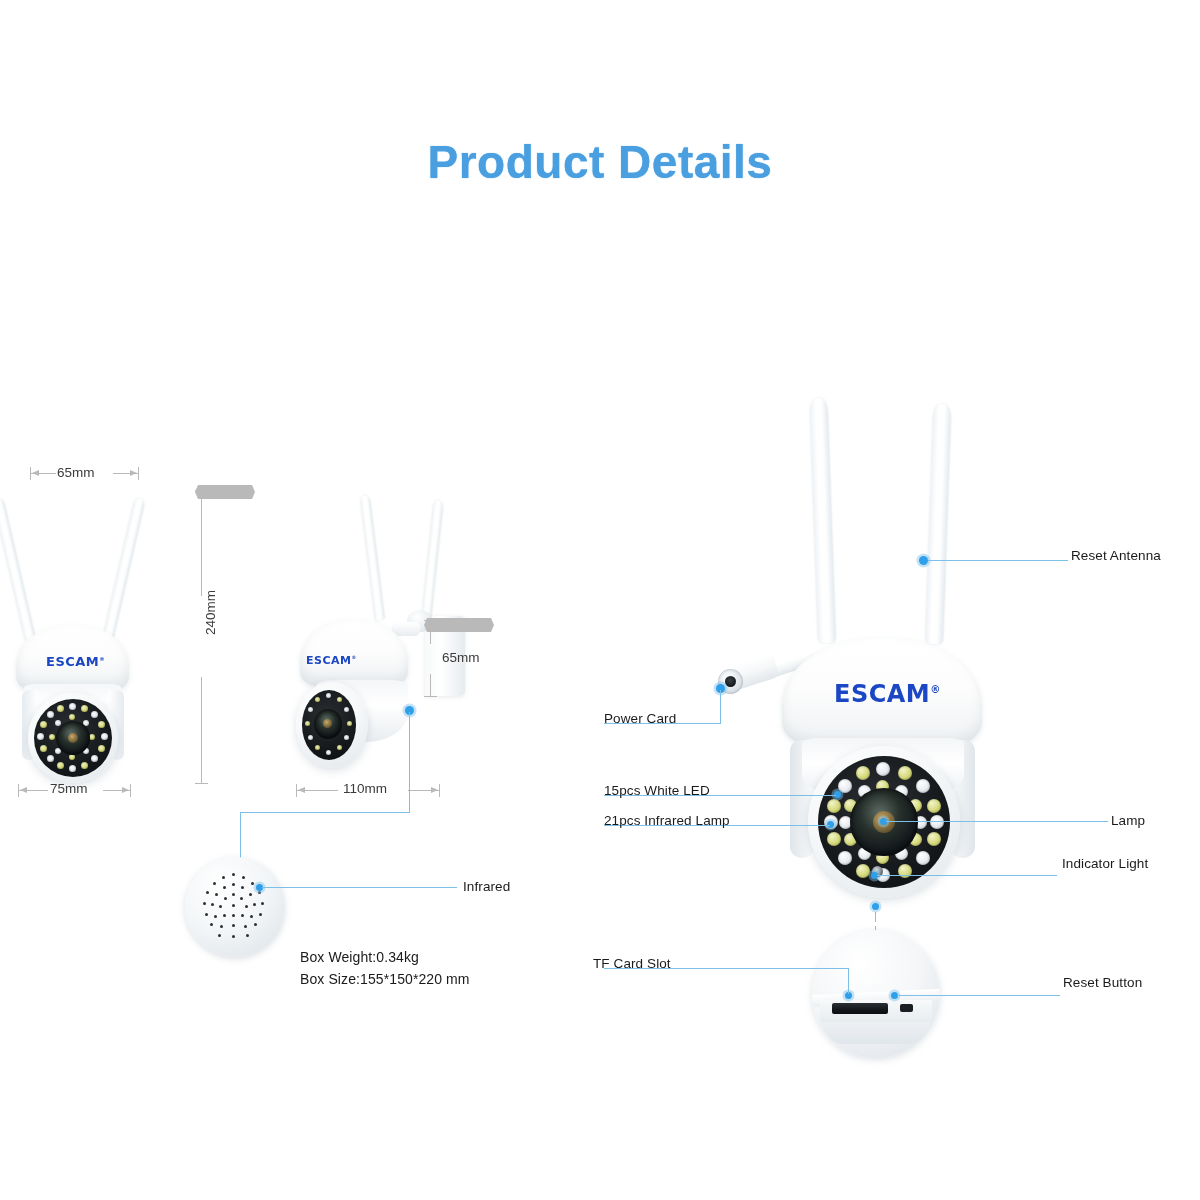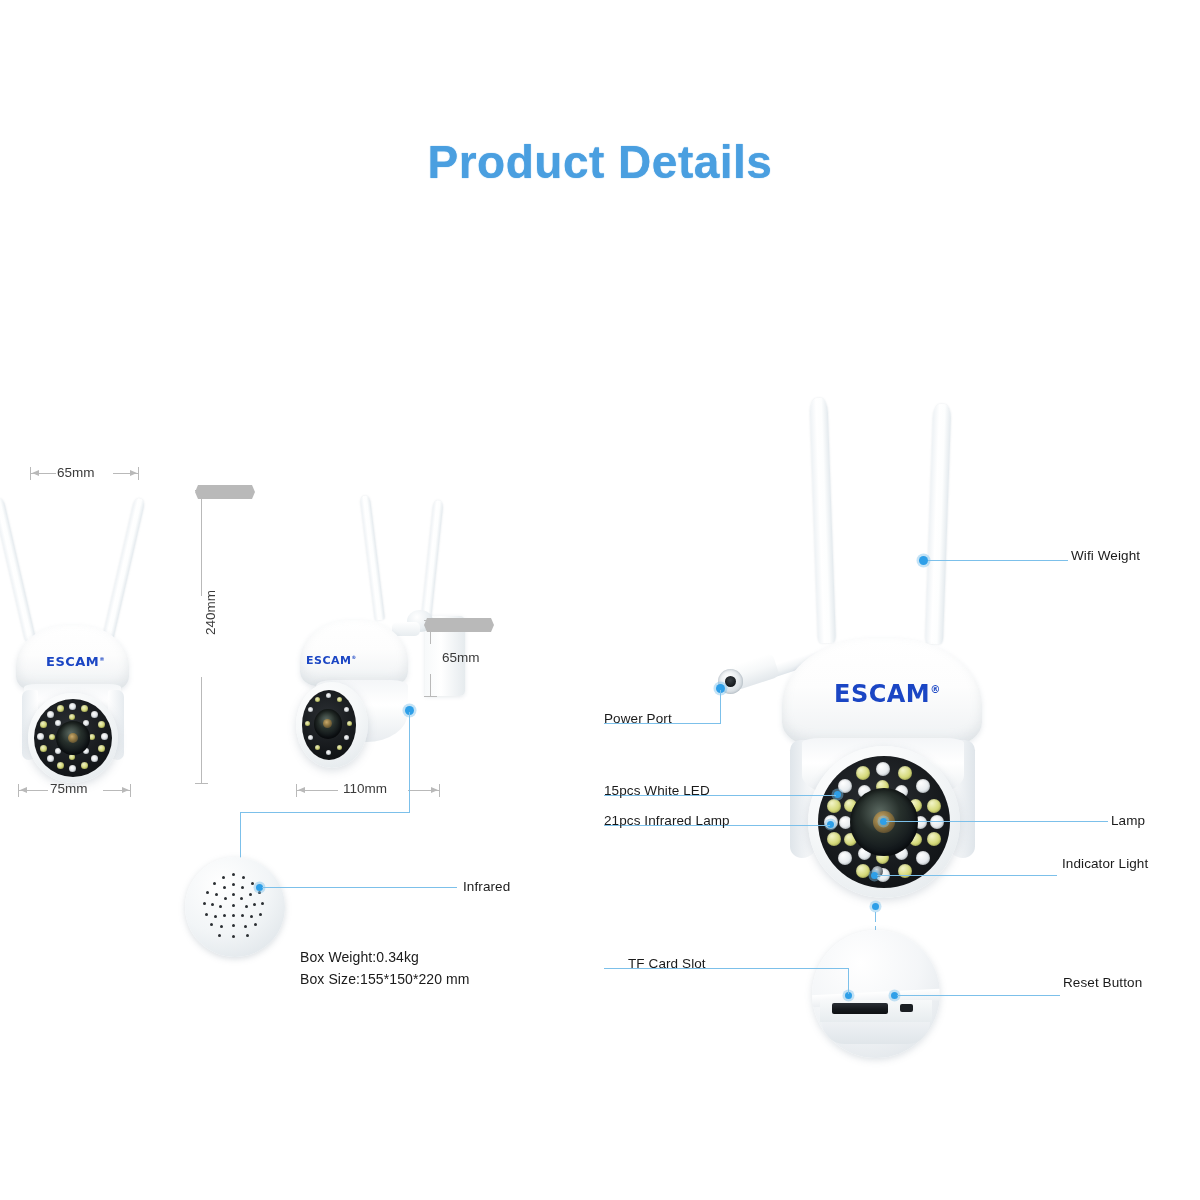--- a/index.html
+++ b/index.html
@@ -414,28 +414,28 @@
     <div class="lensglass" style="left:160px;top:398px;width:68px;height:68px;"></div>
     <div class="lenscore" style="left:183px;top:421px;width:22px;height:22px;"></div>
 
     <div class="abs" style="left:182px;top:476px;width:11px;height:11px;border-radius:50%;
                 background:radial-gradient(circle at 40% 35%,#d9dfe3 0%,#6e767c 60%,#2a3034 100%);"></div>
   </div>
 
   <div>
     <div class="dot" style="left:919px;top:556px;"></div>
     <div class="lead h" style="left:928px;top:560px;width:140px;"></div>
-    <div class="lbl" style="left:1071px;top:548px;">Wifi Weight</div>
+    <div class="lbl" style="left:1071px;top:548px;">Reset Antenna</div>
   </div>
 
   <div>
     <div class="dot" style="left:716px;top:684px;"></div>
     <div class="lead v" style="left:720px;top:690px;height:33px;"></div>
     <div class="lead h" style="left:604px;top:723px;width:117px;"></div>
-    <div class="lbl" style="left:604px;top:711px;">Power Port</div>
+    <div class="lbl" style="left:604px;top:711px;">Power Card</div>
   </div>
 
   <div>
     <div class="dot sm" style="left:834px;top:791px;"></div>
     <div class="lead h" style="left:604px;top:795px;width:232px;"></div>
     <div class="lbl" style="left:604px;top:783px;">15pcs White LED</div>
   </div>
 
   <div>
     <div class="dot sm" style="left:827px;top:821px;"></div>
@@ -466,21 +466,21 @@
     <div class="abs" style="left:8px;top:70px;width:112px;height:22px;background:linear-gradient(180deg,#f7f9fa,#e7ecef);"></div>
     <div class="tfslot" style="left:20px;top:73px;width:56px;height:11px;"></div>
     <div class="resetbtn" style="left:88px;top:74px;width:13px;height:8px;"></div>
     <div class="abs" style="left:10px;top:92px;width:108px;height:22px;background:linear-gradient(180deg,#eef1f4,#e0e6ea);border-radius:0 0 40px 40px;"></div>
   </div>
 
   <div>
     <div class="dot sm" style="left:845px;top:992px;"></div>
     <div class="lead v" style="left:848px;top:968px;height:26px;"></div>
     <div class="lead h" style="left:604px;top:968px;width:245px;"></div>
-    <div class="lbl" style="left:628px;top:956px;">TF Card Slot</div>
+    <div class="lbl" style="left:593px;top:956px;">TF Card Slot</div>
   </div>
 
   <div>
     <div class="dot sm" style="left:891px;top:992px;"></div>
     <div class="lead h" style="left:897px;top:995px;width:163px;"></div>
     <div class="lbl" style="left:1063px;top:975px;">Reset Button</div>
   </div>
 
 </div>
 

